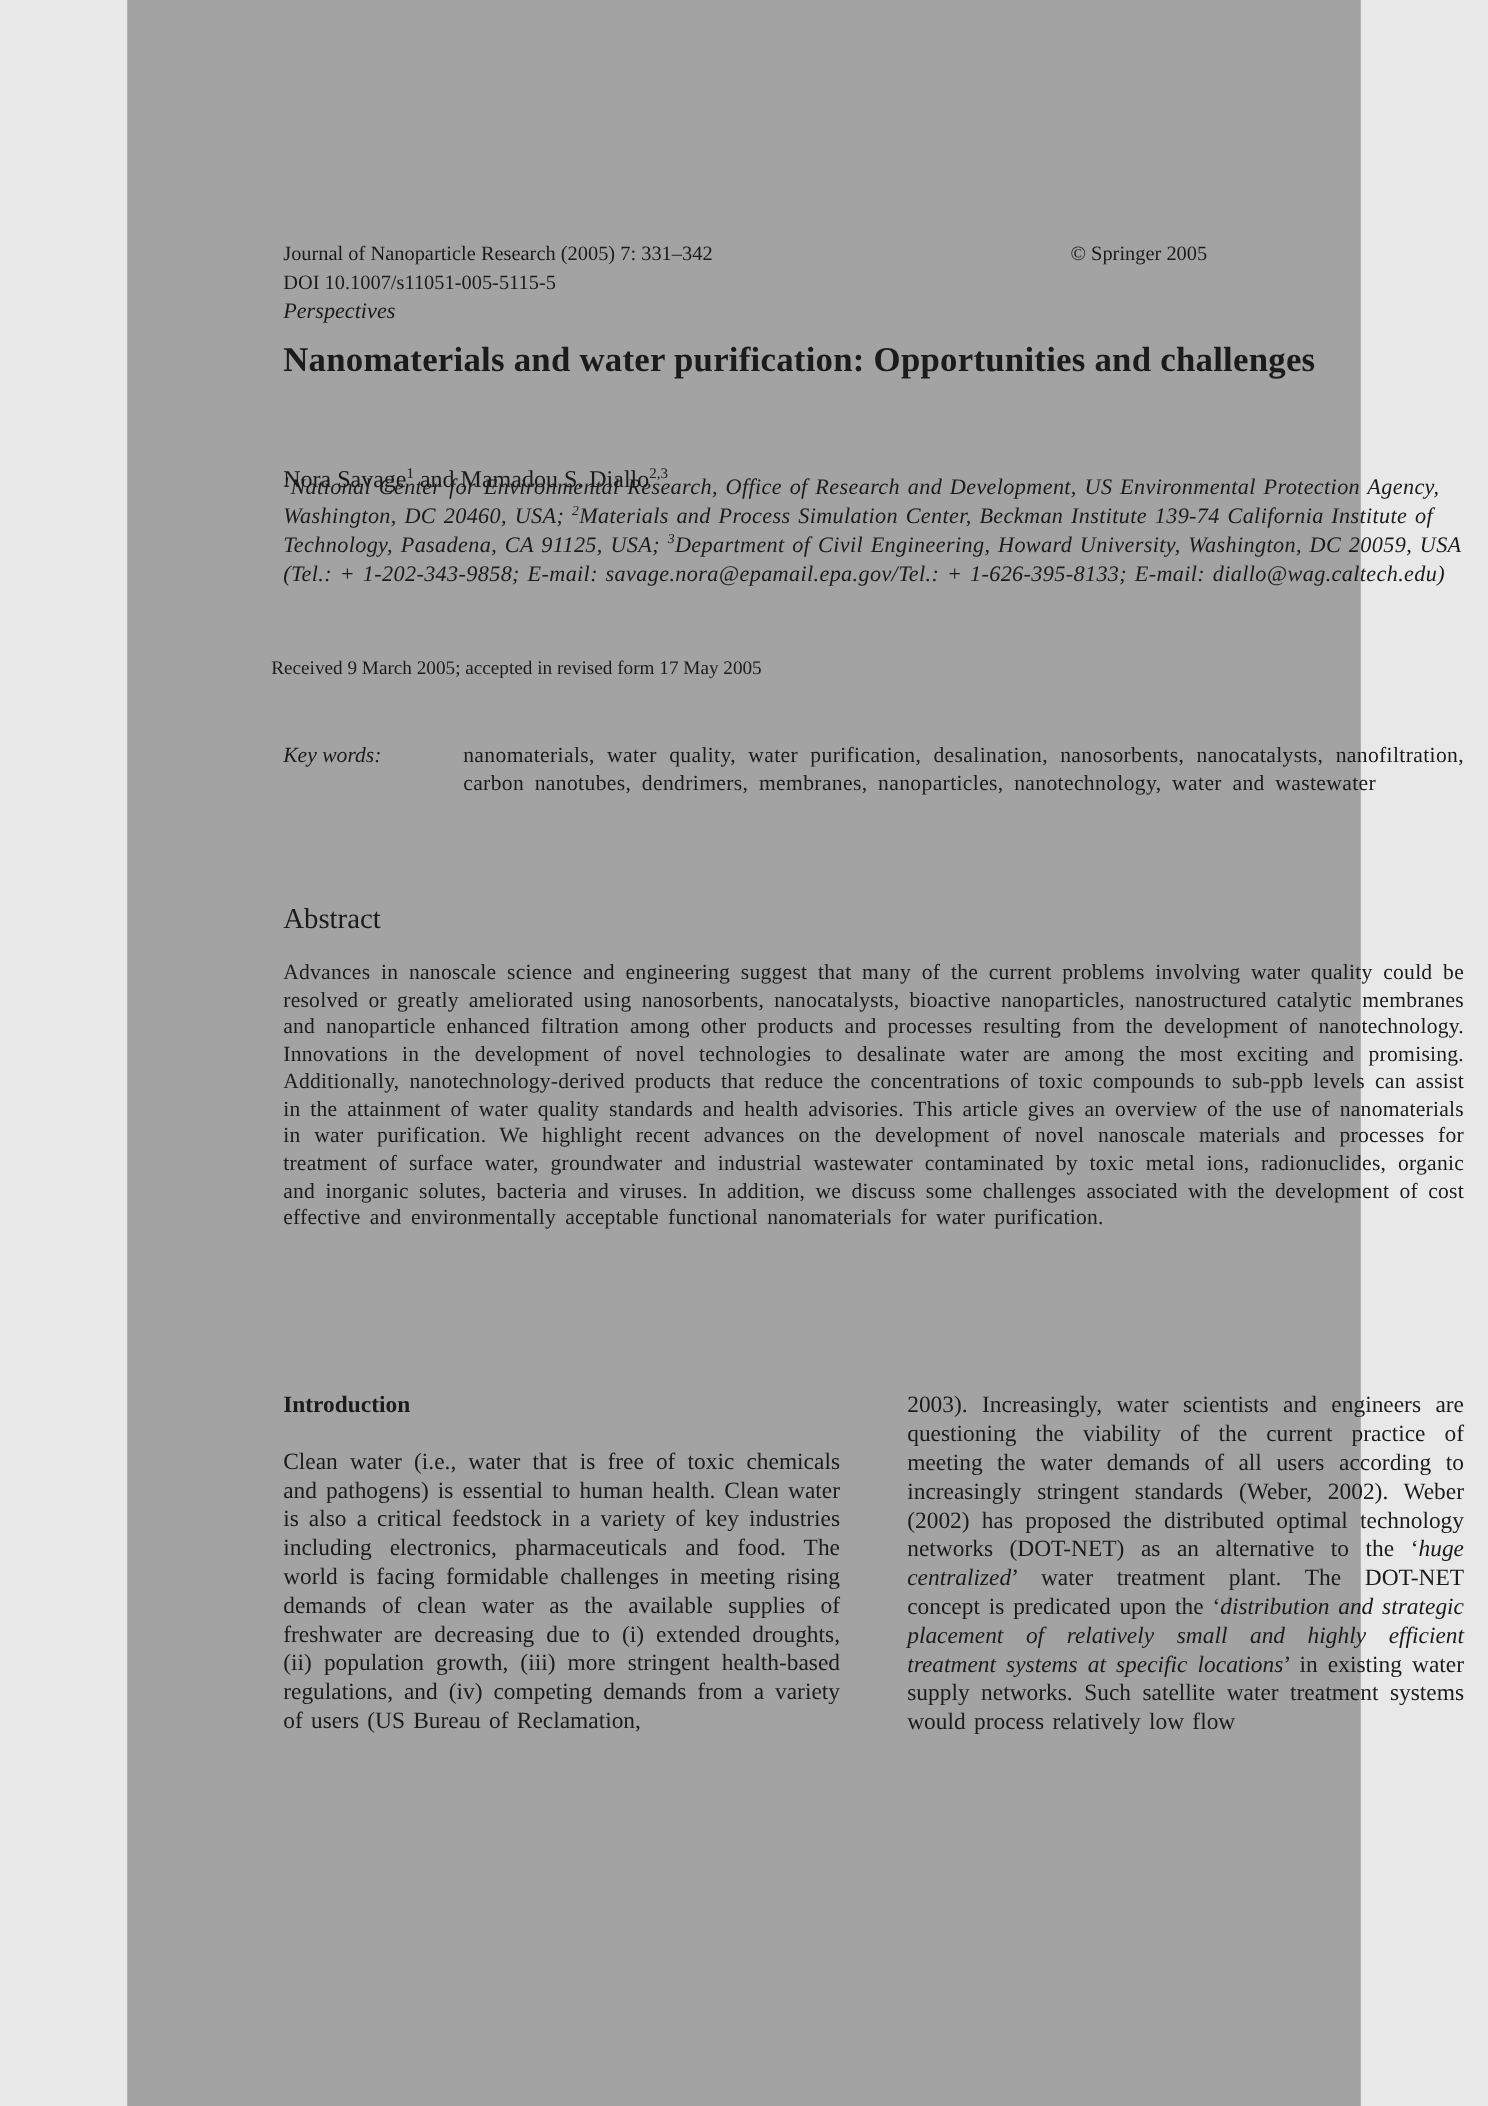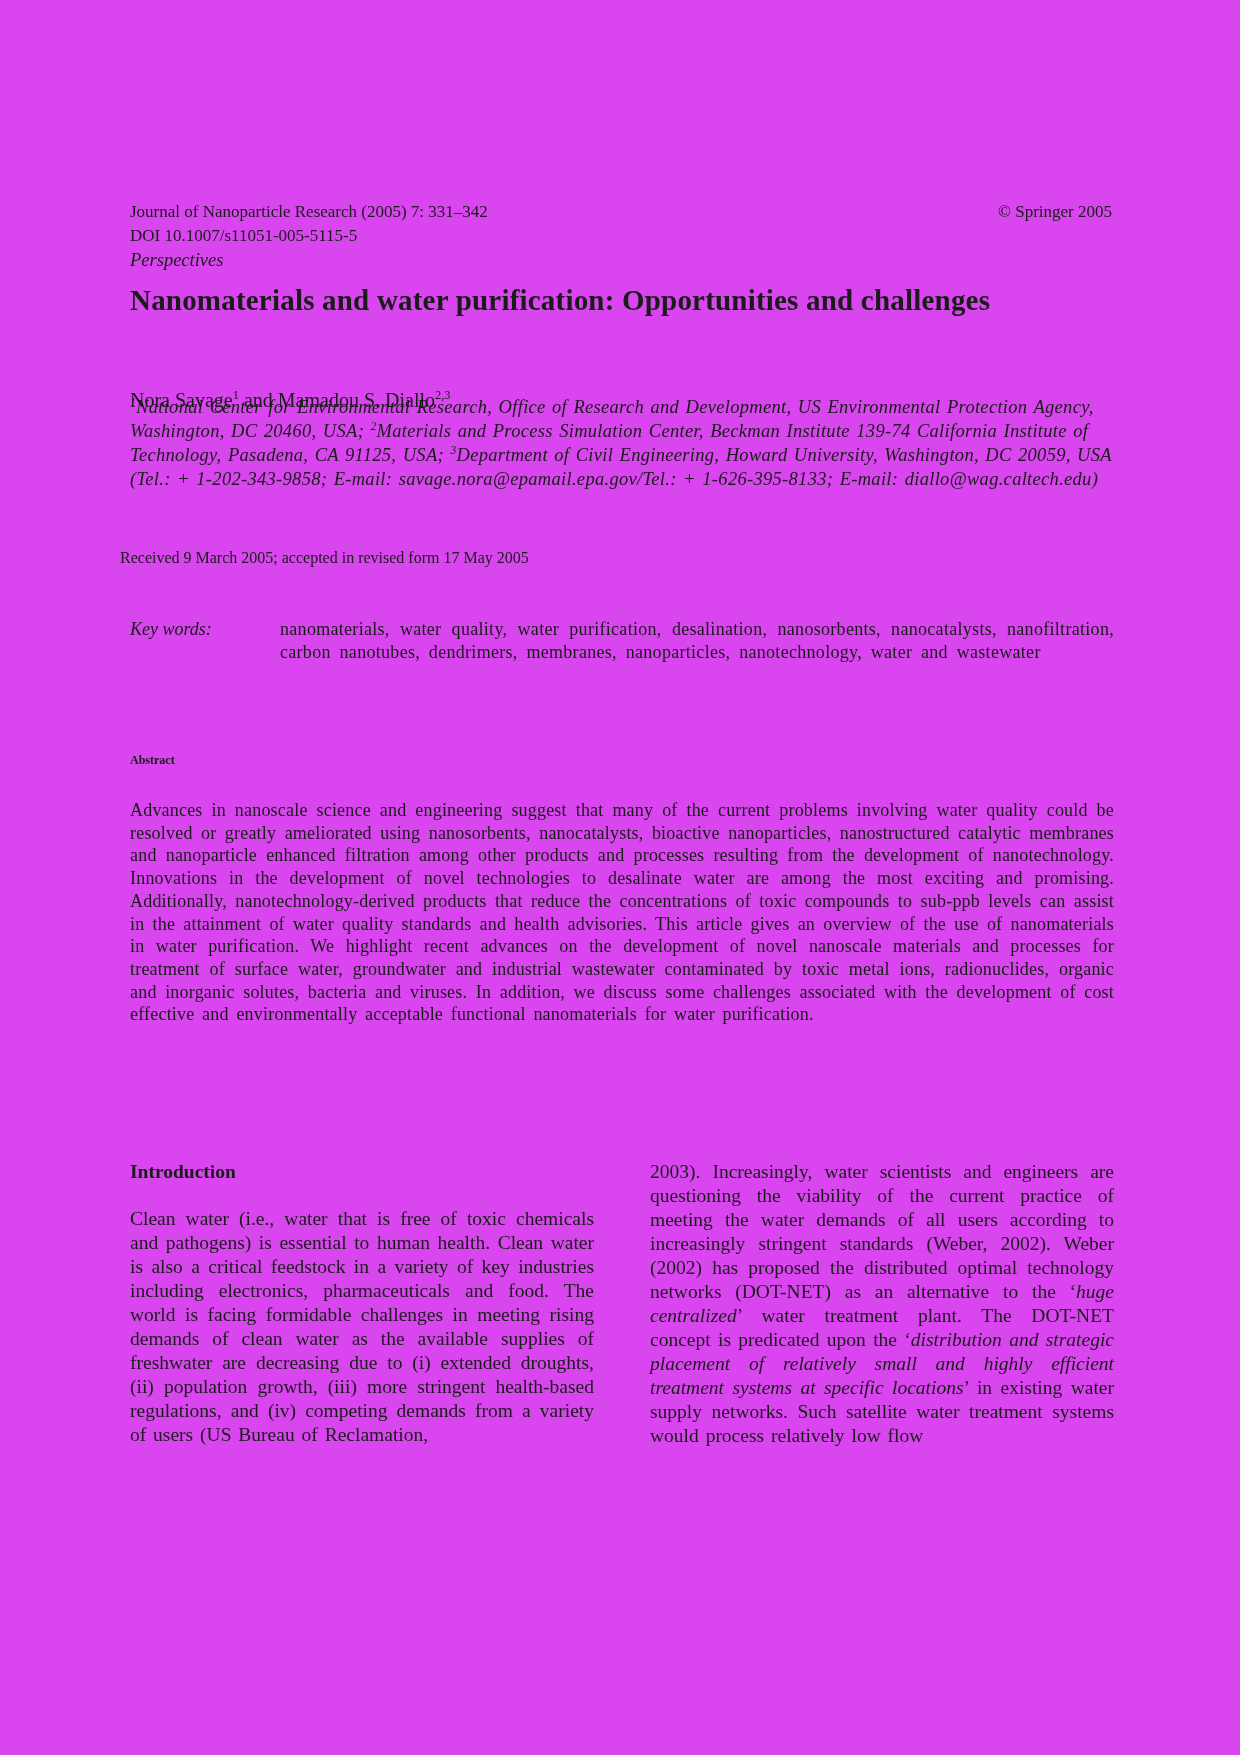--- a/index.html
+++ b/index.html
@@ -1,20 +1,20 @@
 <!DOCTYPE html>
 <html><head>
 <meta charset="utf-8">
 <style>
   html, body { margin:0; padding:0; background:#e8e8e8; }
   .page {
     position:relative;
-    width:1240px; height:1755px;
+    width:1028px; height:1755px;
     margin:0 auto;
-    background:#d946ef;
+    background:#a3a3a3;
     color:#1b1b1b;
     font-family:"Liberation Serif", "DejaVu Serif", serif;
   }
   .header-row {
     position:absolute; left:130px; right:128px; top:200px;
     display:flex; justify-content:space-between; align-items:flex-start;
     font-size:17px; line-height:24px;
   }
   .header-left div { white-space:nowrap; }
   .header-right { white-space:nowrap;text-align:right; }
@@ -45,21 +45,21 @@
   }
   .keywords {
     position:absolute; left:130px; top:618px; width:984px;
     display:flex;
     font-size:18px; line-height:22.5px;gap:48px;
   }
   .kw-label { flex:0 0 102px; font-style:italic; }
   .kw-text  { flex:1; text-align:justify; word-spacing:4px; letter-spacing:0.3px; }
   .abstract-h {
     position:absolute; left:130px; top:753px; margin:0;
-    font-size:12px; font-weight:bold;
+    font-size:24px; font-weight:normal;
   }
   .abstract-body {
     position:absolute; left:130px; top:799px; width:984px; margin:0;
     font-size:18px; line-height:22.7px;
     text-align:justify; word-spacing:3px; letter-spacing:0.2px;
   }
   .columns {
     position:absolute; left:130px; top:1160px; width:984px;
     display:flex; gap:56px;
   }

